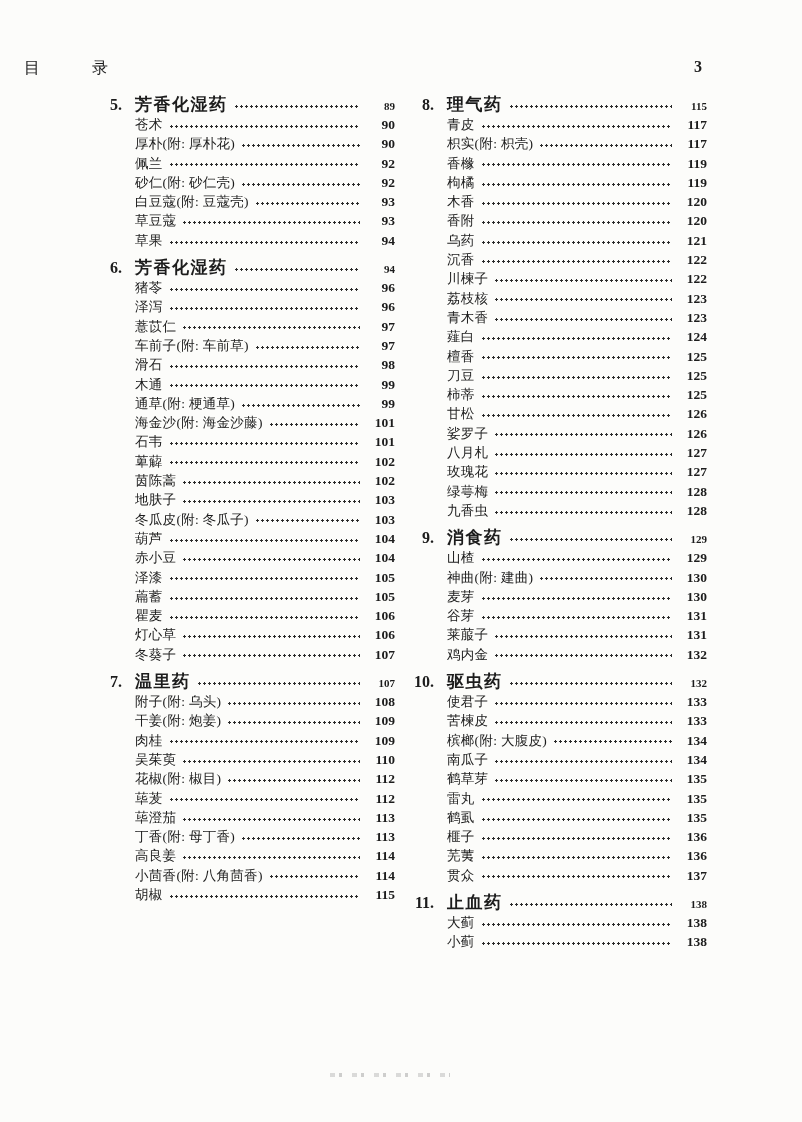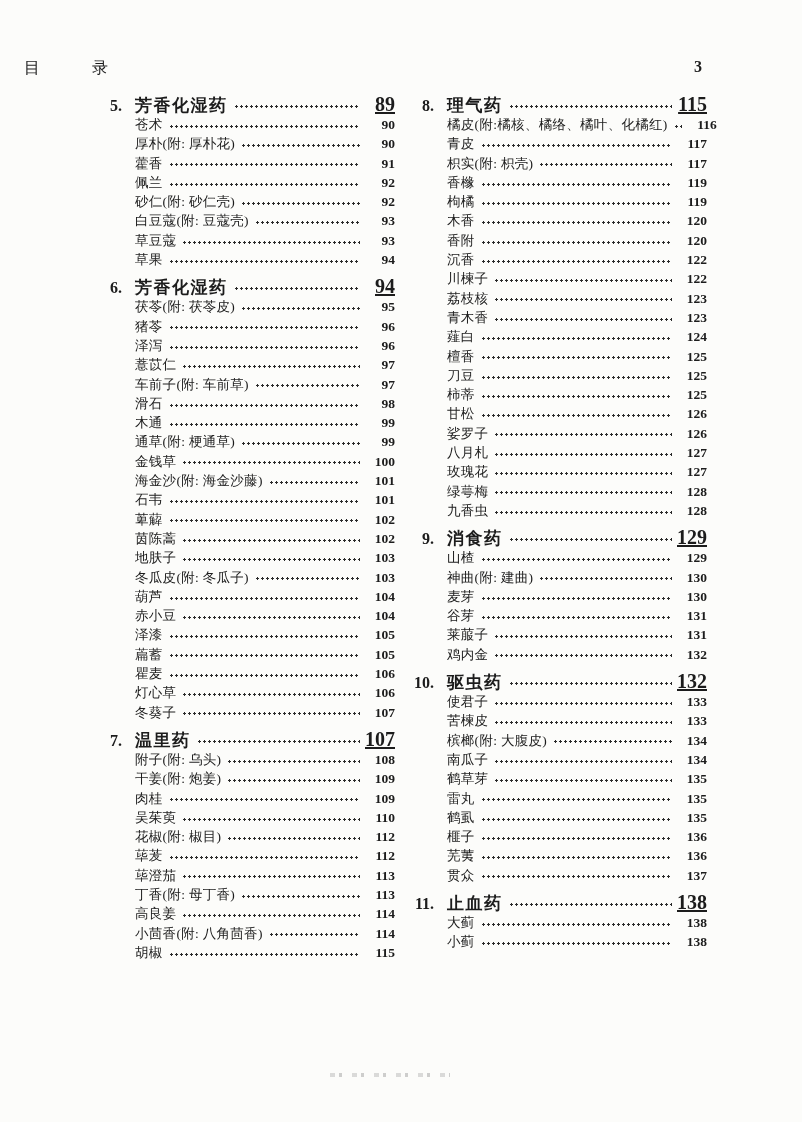--- a/index.html
+++ b/index.html
@@ -82,21 +82,21 @@
     background-repeat:repeat-x;
     background-position:0 61%;
   }
   .pg{
     flex:0 0 30px;
     text-align:right;
     font-size:13.5px;
     font-weight:bold;
     white-space:nowrap;
   }
-  .sec .pg{font-size:20px;text-decoration:underline;}
+  .sec .pg{font-size:11px;}
   .scan-noise{
     position:absolute;
     left:330px;top:1073px;
     width:120px;height:4px;
     opacity:.35;
     background-image:repeating-linear-gradient(90deg,#9a9a9a 0 5px,rgba(0,0,0,0) 5px 9px,#777 9px 12px,rgba(0,0,0,0) 12px 22px);
   }
 </style>
 </head>
 <body>
@@ -122,25 +122,20 @@
           <span class="entry-title">苍术</span>
           <span class="leader"></span>
           <span class="pg">90</span>
         </div>
         <div class="entry">
           <span class="entry-title">厚朴(附: 厚朴花)</span>
           <span class="leader"></span>
           <span class="pg">90</span>
         </div>
         <div class="entry">
-          <span class="entry-title">藿香</span>
-          <span class="leader"></span>
-          <span class="pg">91</span>
-        </div>
-        <div class="entry">
           <span class="entry-title">佩兰</span>
           <span class="leader"></span>
           <span class="pg">92</span>
         </div>
         <div class="entry">
           <span class="entry-title">砂仁(附: 砂仁壳)</span>
           <span class="leader"></span>
           <span class="pg">92</span>
         </div>
         <div class="entry">
@@ -158,25 +153,20 @@
           <span class="leader"></span>
           <span class="pg">94</span>
         </div>
         <div class="sec">
           <span class="sec-num">6.</span>
           <span class="sec-title">芳香化湿药</span>
           <span class="leader"></span>
           <span class="pg">94</span>
         </div>
         <div class="entry">
-          <span class="entry-title">茯苓(附: 茯苓皮)</span>
-          <span class="leader"></span>
-          <span class="pg">95</span>
-        </div>
-        <div class="entry">
           <span class="entry-title">猪苓</span>
           <span class="leader"></span>
           <span class="pg">96</span>
         </div>
         <div class="entry">
           <span class="entry-title">泽泻</span>
           <span class="leader"></span>
           <span class="pg">96</span>
         </div>
         <div class="entry">
@@ -196,25 +186,20 @@
         </div>
         <div class="entry">
           <span class="entry-title">木通</span>
           <span class="leader"></span>
           <span class="pg">99</span>
         </div>
         <div class="entry">
           <span class="entry-title">通草(附: 梗通草)</span>
           <span class="leader"></span>
           <span class="pg">99</span>
-        </div>
-        <div class="entry">
-          <span class="entry-title">金钱草</span>
-          <span class="leader"></span>
-          <span class="pg">100</span>
         </div>
         <div class="entry">
           <span class="entry-title">海金沙(附: 海金沙藤)</span>
           <span class="leader"></span>
           <span class="pg">101</span>
         </div>
         <div class="entry">
           <span class="entry-title">石韦</span>
           <span class="leader"></span>
           <span class="pg">101</span>
@@ -337,25 +322,20 @@
         </div>
       </div>
     <div class="col">
         <div class="sec">
           <span class="sec-num">8.</span>
           <span class="sec-title">理气药</span>
           <span class="leader"></span>
           <span class="pg">115</span>
         </div>
         <div class="entry">
-          <span class="entry-title">橘皮(附:橘核、橘络、橘叶、化橘红)</span>
-          <span class="leader"></span>
-          <span class="pg">116</span>
-        </div>
-        <div class="entry">
           <span class="entry-title">青皮</span>
           <span class="leader"></span>
           <span class="pg">117</span>
         </div>
         <div class="entry">
           <span class="entry-title">枳实(附: 枳壳)</span>
           <span class="leader"></span>
           <span class="pg">117</span>
         </div>
         <div class="entry">
@@ -370,20 +350,25 @@
         </div>
         <div class="entry">
           <span class="entry-title">木香</span>
           <span class="leader"></span>
           <span class="pg">120</span>
         </div>
         <div class="entry">
           <span class="entry-title">香附</span>
           <span class="leader"></span>
           <span class="pg">120</span>
+        </div>
+        <div class="entry">
+          <span class="entry-title">乌药</span>
+          <span class="leader"></span>
+          <span class="pg">121</span>
         </div>
         <div class="entry">
           <span class="entry-title">沉香</span>
           <span class="leader"></span>
           <span class="pg">122</span>
         </div>
         <div class="entry">
           <span class="entry-title">川楝子</span>
           <span class="leader"></span>
           <span class="pg">122</span>

